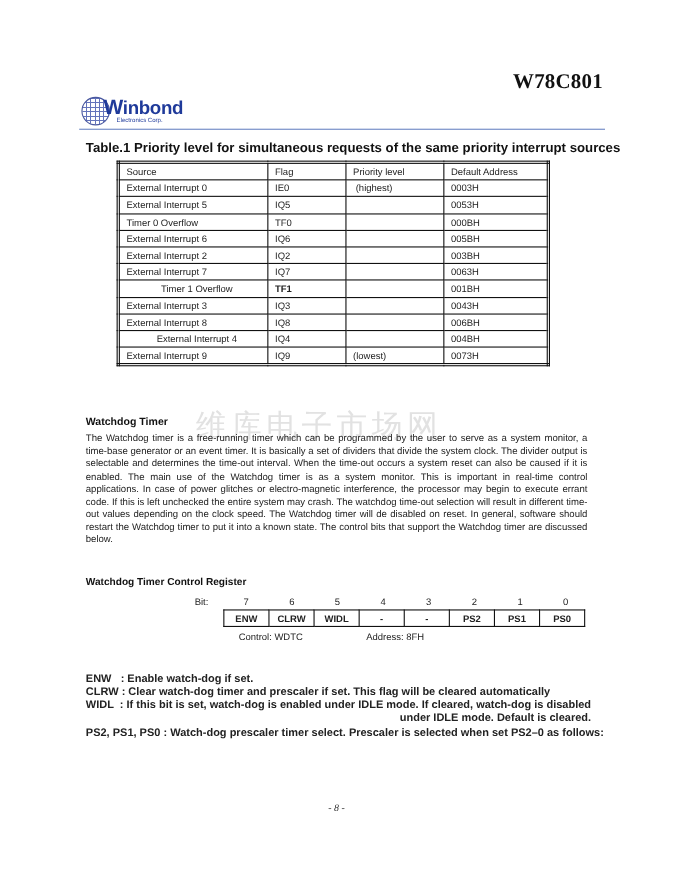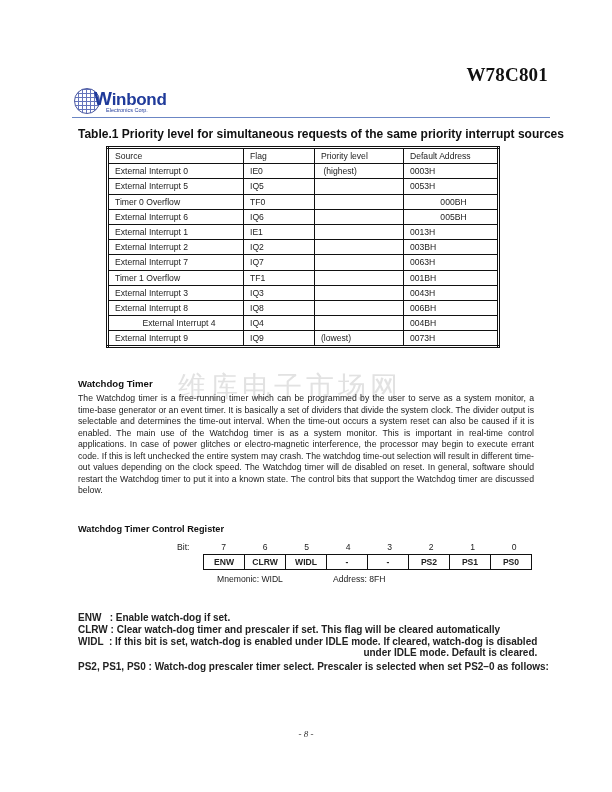--- a/index.html
+++ b/index.html
@@ -86,49 +86,43 @@
       <tr>
         <td class="c1" style="white-space: pre;">External Interrupt 5</td>
         <td class="c2" style="white-space: pre;">IQ5</td>
         <td class="c3" style="white-space: pre;"></td>
         <td style="white-space: pre;">0053H</td>
       </tr>
       <tr>
         <td class="c1" style="white-space: pre;">Timer 0 Overflow</td>
         <td class="c2" style="white-space: pre;">TF0</td>
         <td class="c3" style="white-space: pre;"></td>
-        <td style="white-space: pre; text-align: center;">000BH</td>
+        <td style="white-space: pre;">000BH</td>
       </tr>
       <tr>
         <td class="c1" style="white-space: pre;">External Interrupt 6</td>
         <td class="c2" style="white-space: pre;">IQ6</td>
         <td class="c3" style="white-space: pre;"></td>
-        <td style="white-space: pre; text-align: center;">005BH</td>
-      </tr>
-      <tr>
-        <td class="c1" style="white-space: pre;">External Interrupt 1</td>
-        <td class="c2" style="white-space: pre;">IE1</td>
-        <td class="c3" style="white-space: pre;"></td>
-        <td style="white-space: pre;">0013H</td>
+        <td style="white-space: pre;">005BH</td>
       </tr>
       <tr>
         <td class="c1" style="white-space: pre;">External Interrupt 2</td>
         <td class="c2" style="white-space: pre;">IQ2</td>
         <td class="c3" style="white-space: pre;"></td>
         <td style="white-space: pre;">003BH</td>
       </tr>
       <tr>
         <td class="c1" style="white-space: pre;">External Interrupt 7</td>
         <td class="c2" style="white-space: pre;">IQ7</td>
         <td class="c3" style="white-space: pre;"></td>
         <td style="white-space: pre;">0063H</td>
       </tr>
       <tr>
-        <td class="c1" style="white-space: pre;">Timer 1 Overflow</td>
-        <td class="c2" style="white-space: pre;">TF1</td>
+        <td class="c1" style="white-space: pre; text-align: center;">Timer 1 Overflow</td>
+        <td class="c2" style="white-space: pre; font-weight: bold;">TF1</td>
         <td class="c3" style="white-space: pre;"></td>
         <td style="white-space: pre;">001BH</td>
       </tr>
       <tr>
         <td class="c1" style="white-space: pre;">External Interrupt 3</td>
         <td class="c2" style="white-space: pre;">IQ3</td>
         <td class="c3" style="white-space: pre;"></td>
         <td style="white-space: pre;">0043H</td>
       </tr>
       <tr>
@@ -176,21 +170,21 @@
     <td>CLRW</td>
     <td>WIDL</td>
     <td>-</td>
     <td>-</td>
     <td>PS2</td>
     <td>PS1</td>
     <td>PS0</td>
   </tr>
 </tbody>
   </table>
-<div class="abs" id="mnemonic">Mnemonic: WIDL</div>
+<div class="abs" id="mnemonic">Control: WDTC</div>
 <div class="abs" id="address">Address: 8FH</div>
 
 <div class="abs def" style="top:612px;"><span style="white-space:pre">ENW   : Enable watch-dog if set.</span></div>
 <div class="abs def" style="top:624px;"><span style="white-space:pre">CLRW : Clear watch-dog timer and prescaler if set. This flag will be cleared automatically</span></div>
 <div class="abs def" style="top:636px;">
   <div style="white-space:pre">WIDL  : If this bit is set, watch-dog is enabled under IDLE mode. If cleared, watch-dog is disabled</div>
   <div class="indent">under IDLE mode. Default is cleared.</div>
 </div>
 <div class="abs def" style="top:661px;"><span>PS2, PS1, PS0 : Watch-dog prescaler timer select. Prescaler is selected when set PS2–0 as follows:</span></div>
 

